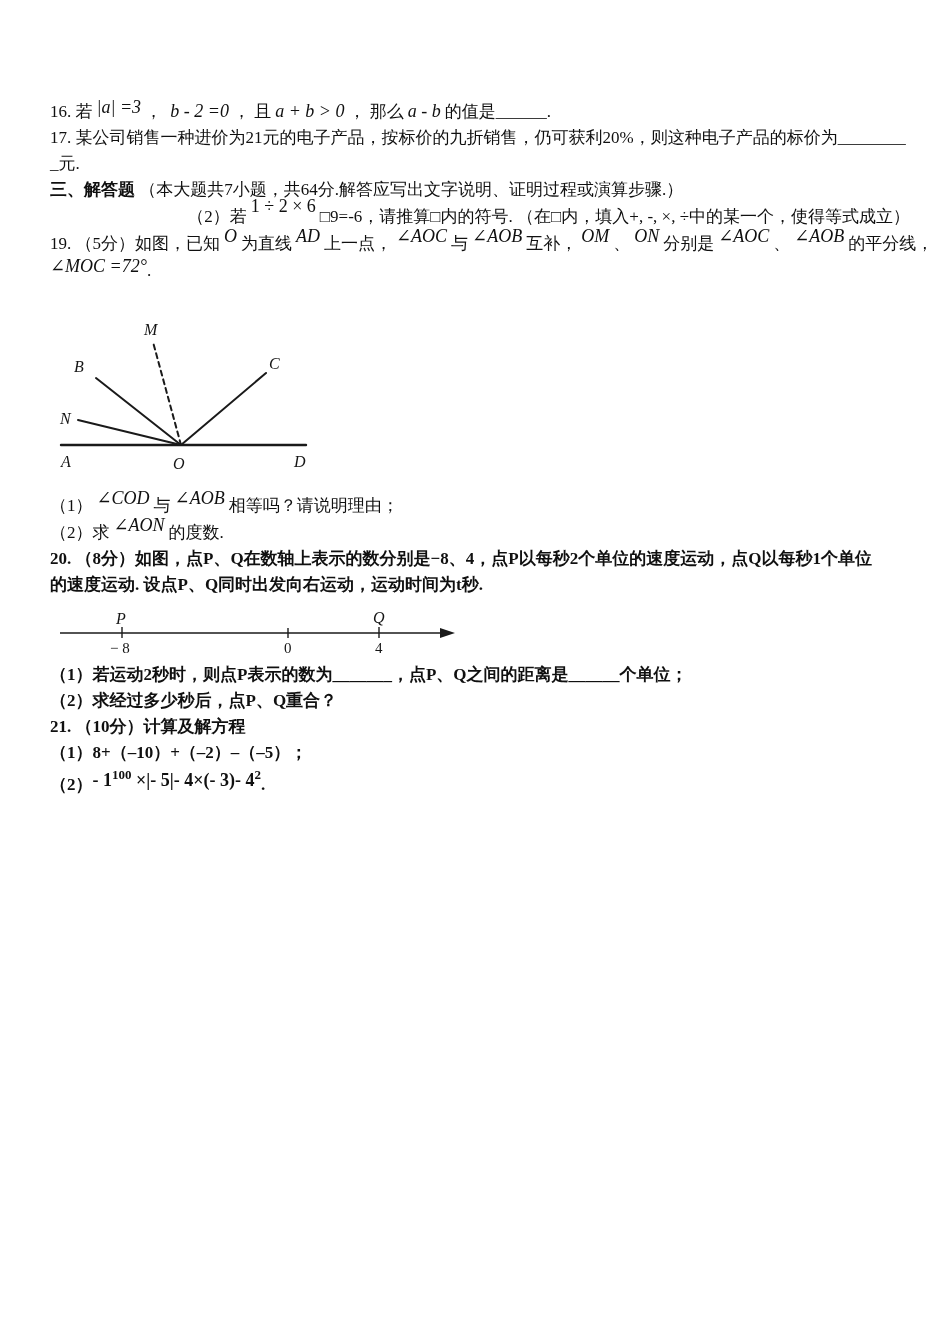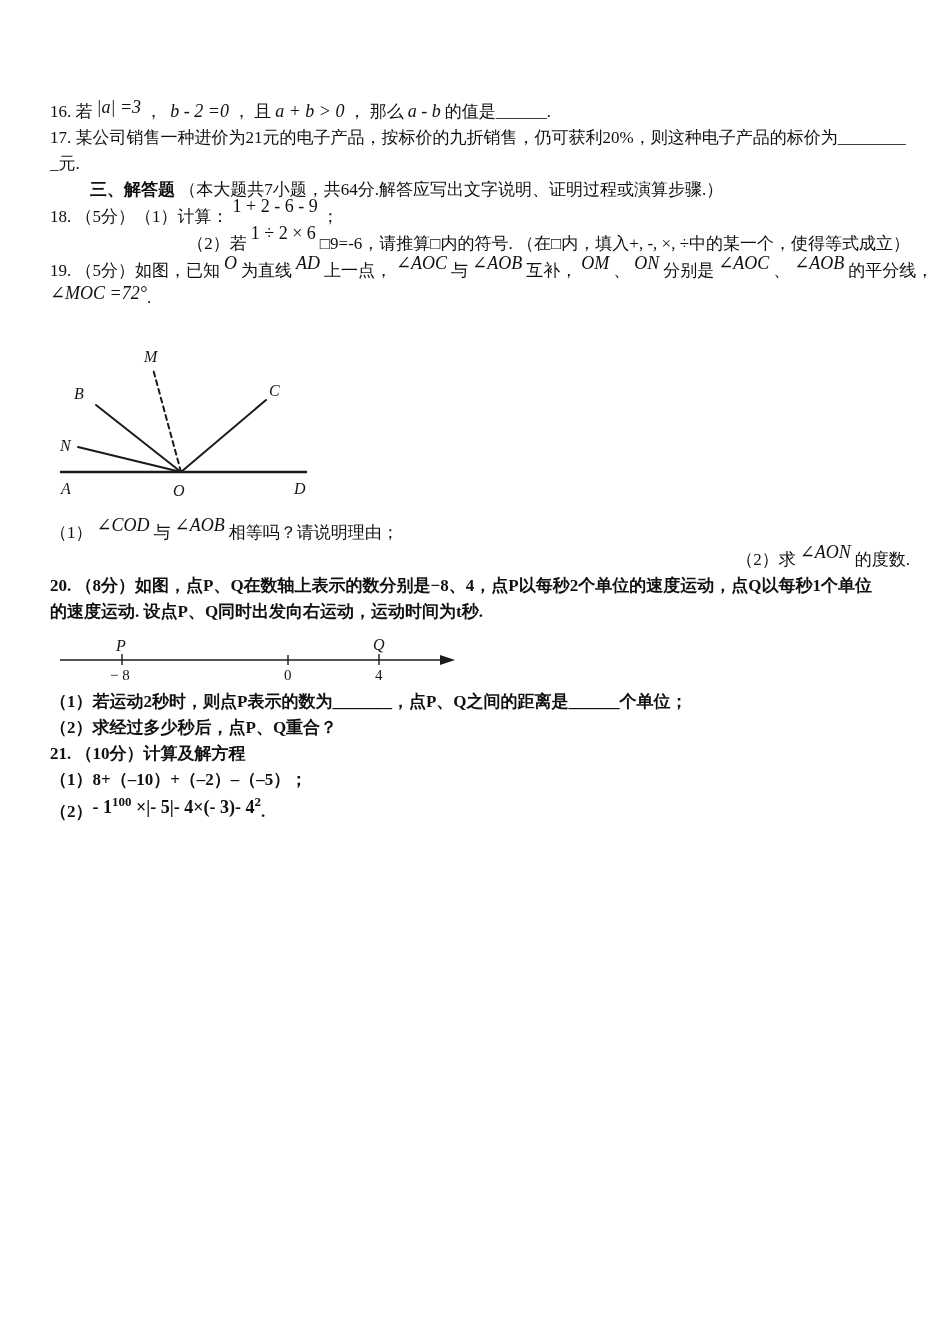--- a/index.html
+++ b/index.html
@@ -26,36 +26,36 @@
     font-size: 18px;
   }
   .math-num {
     font-family: "Liberation Serif", "DejaVu Serif", serif;
     font-style: normal;
     font-size: 18px;
   }
   .raised  { position: relative; top: -7px; }
   .raised2 { position: relative; top: -10px; }
   .raised3 { position: relative; top: -4px; }
-  .bold { font-weight: bold; margin-left: 40px; }
+  .bold { font-weight: bold; }
   .mx { margin: 0 4px; }
   sup { font-size: 13px; }
 
   
   .m-q16  { margin-top: 0; }
   .m-q17  { margin-top: 34px; }
   .m-q17b { margin-top: 19px; }
   .m-sec  { margin-top: 2px; }
   .m-q18a { margin-top: 10px; }
   .m-q18b { margin-top: 31px; text-align: right; }
   .m-q19a { margin-top: 30px; }
   .m-q19b { margin-top: 44px; }
   .m-fig1 { margin-top: 28px; margin-left: 6px; }
   .m-q19s1{ margin-top: 40px; }
-  .m-q19s2{ margin-top: 29px; text-align: right; }
+  .m-q19s2{ margin-top: 29px; }
   .m-q20a { margin-top: 29px; }
   .m-q20b { margin-top: 9px; }
   .m-fig2 { margin-top: 13px; margin-left: 6px; }
   .m-q20s1{ margin-top: 30px; }
   .m-q20s2{ margin-top: 9px; }
   .m-q20s3{ margin-top: 9px; }
   .m-q21  { margin-top: 9px; }
   .m-q21s1{ margin-top: 8px; }
   .m-q21s2{ margin-top: 9px; }
 
@@ -80,23 +80,20 @@
   </p>
   <p class="line m-q17b">
     <span>_元.</span>
   </p>
 
   <p class="line m-sec">
     <span class="bold">三、解答题</span>
     <span>（本大题共7小题，共64分.解答应写出文字说明、证明过程或演算步骤.）</span>
   </p>
 
-  <p class="line m-q18a">
-    <span>18. （5分）（1）计算：</span><span class="math-num raised2 mx">1 + 2 - 6 - 9</span><span>；</span>
-  </p>
   <p class="line m-q18b">
     <span>（2）若</span><span class="math-num raised2 mx">1 ÷ 2 × 6</span><span>□9=-6，请推算□内的符号.  （在□内，填入+, -, ×, ÷中的某一个，使得等式成立）</span>
   </p>
 
   <p class="line m-q19a">
     <span>19. （5分）如图，已知</span><span class="math raised mx">O</span><span>为直线</span><span class="math raised mx">AD</span><span>上一点，</span><span class="math raised mx">∠AOC</span><span>与</span><span class="math raised mx">∠AOB</span><span>互补，</span><span class="math raised mx">OM</span><span>、</span><span class="math raised mx">ON</span><span>分别是</span><span class="math raised mx">∠AOC</span><span>、</span><span class="math raised mx">∠AOB</span><span>的平分线，</span>
   </p>
   <p class="line m-q19b">
     <span class="math raised3">∠MOC =72°</span><span>.</span>
   </p>

